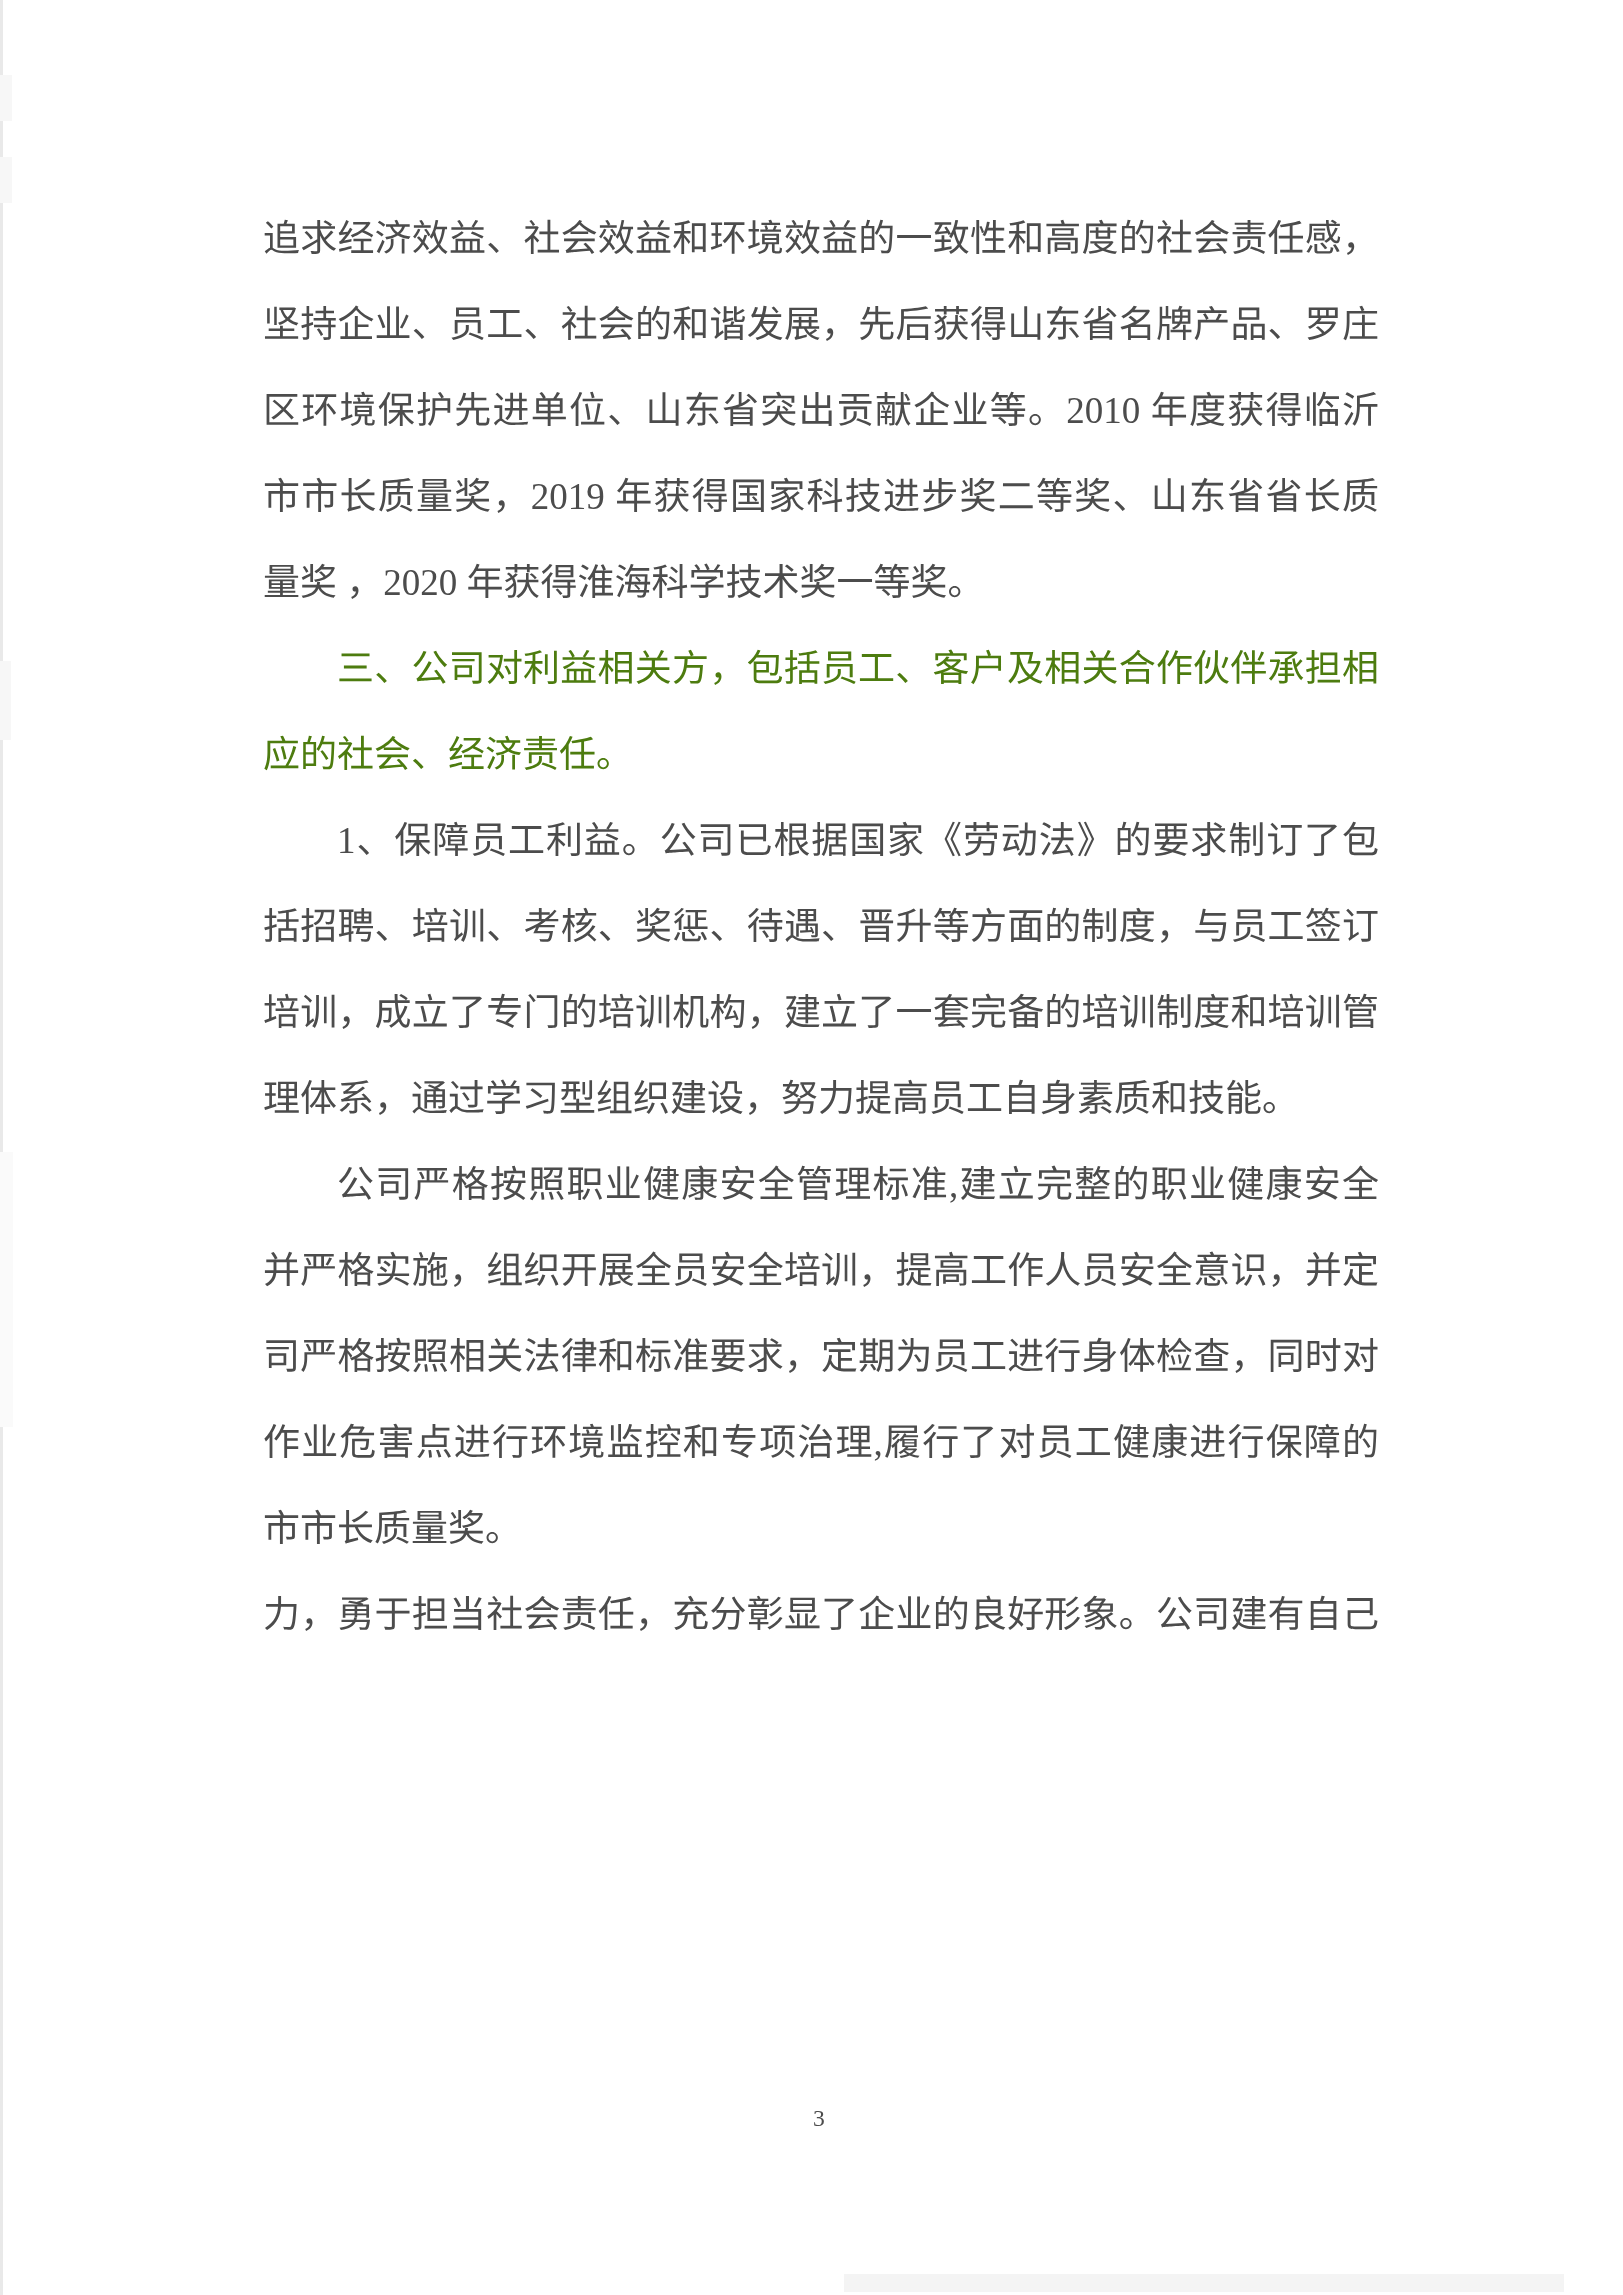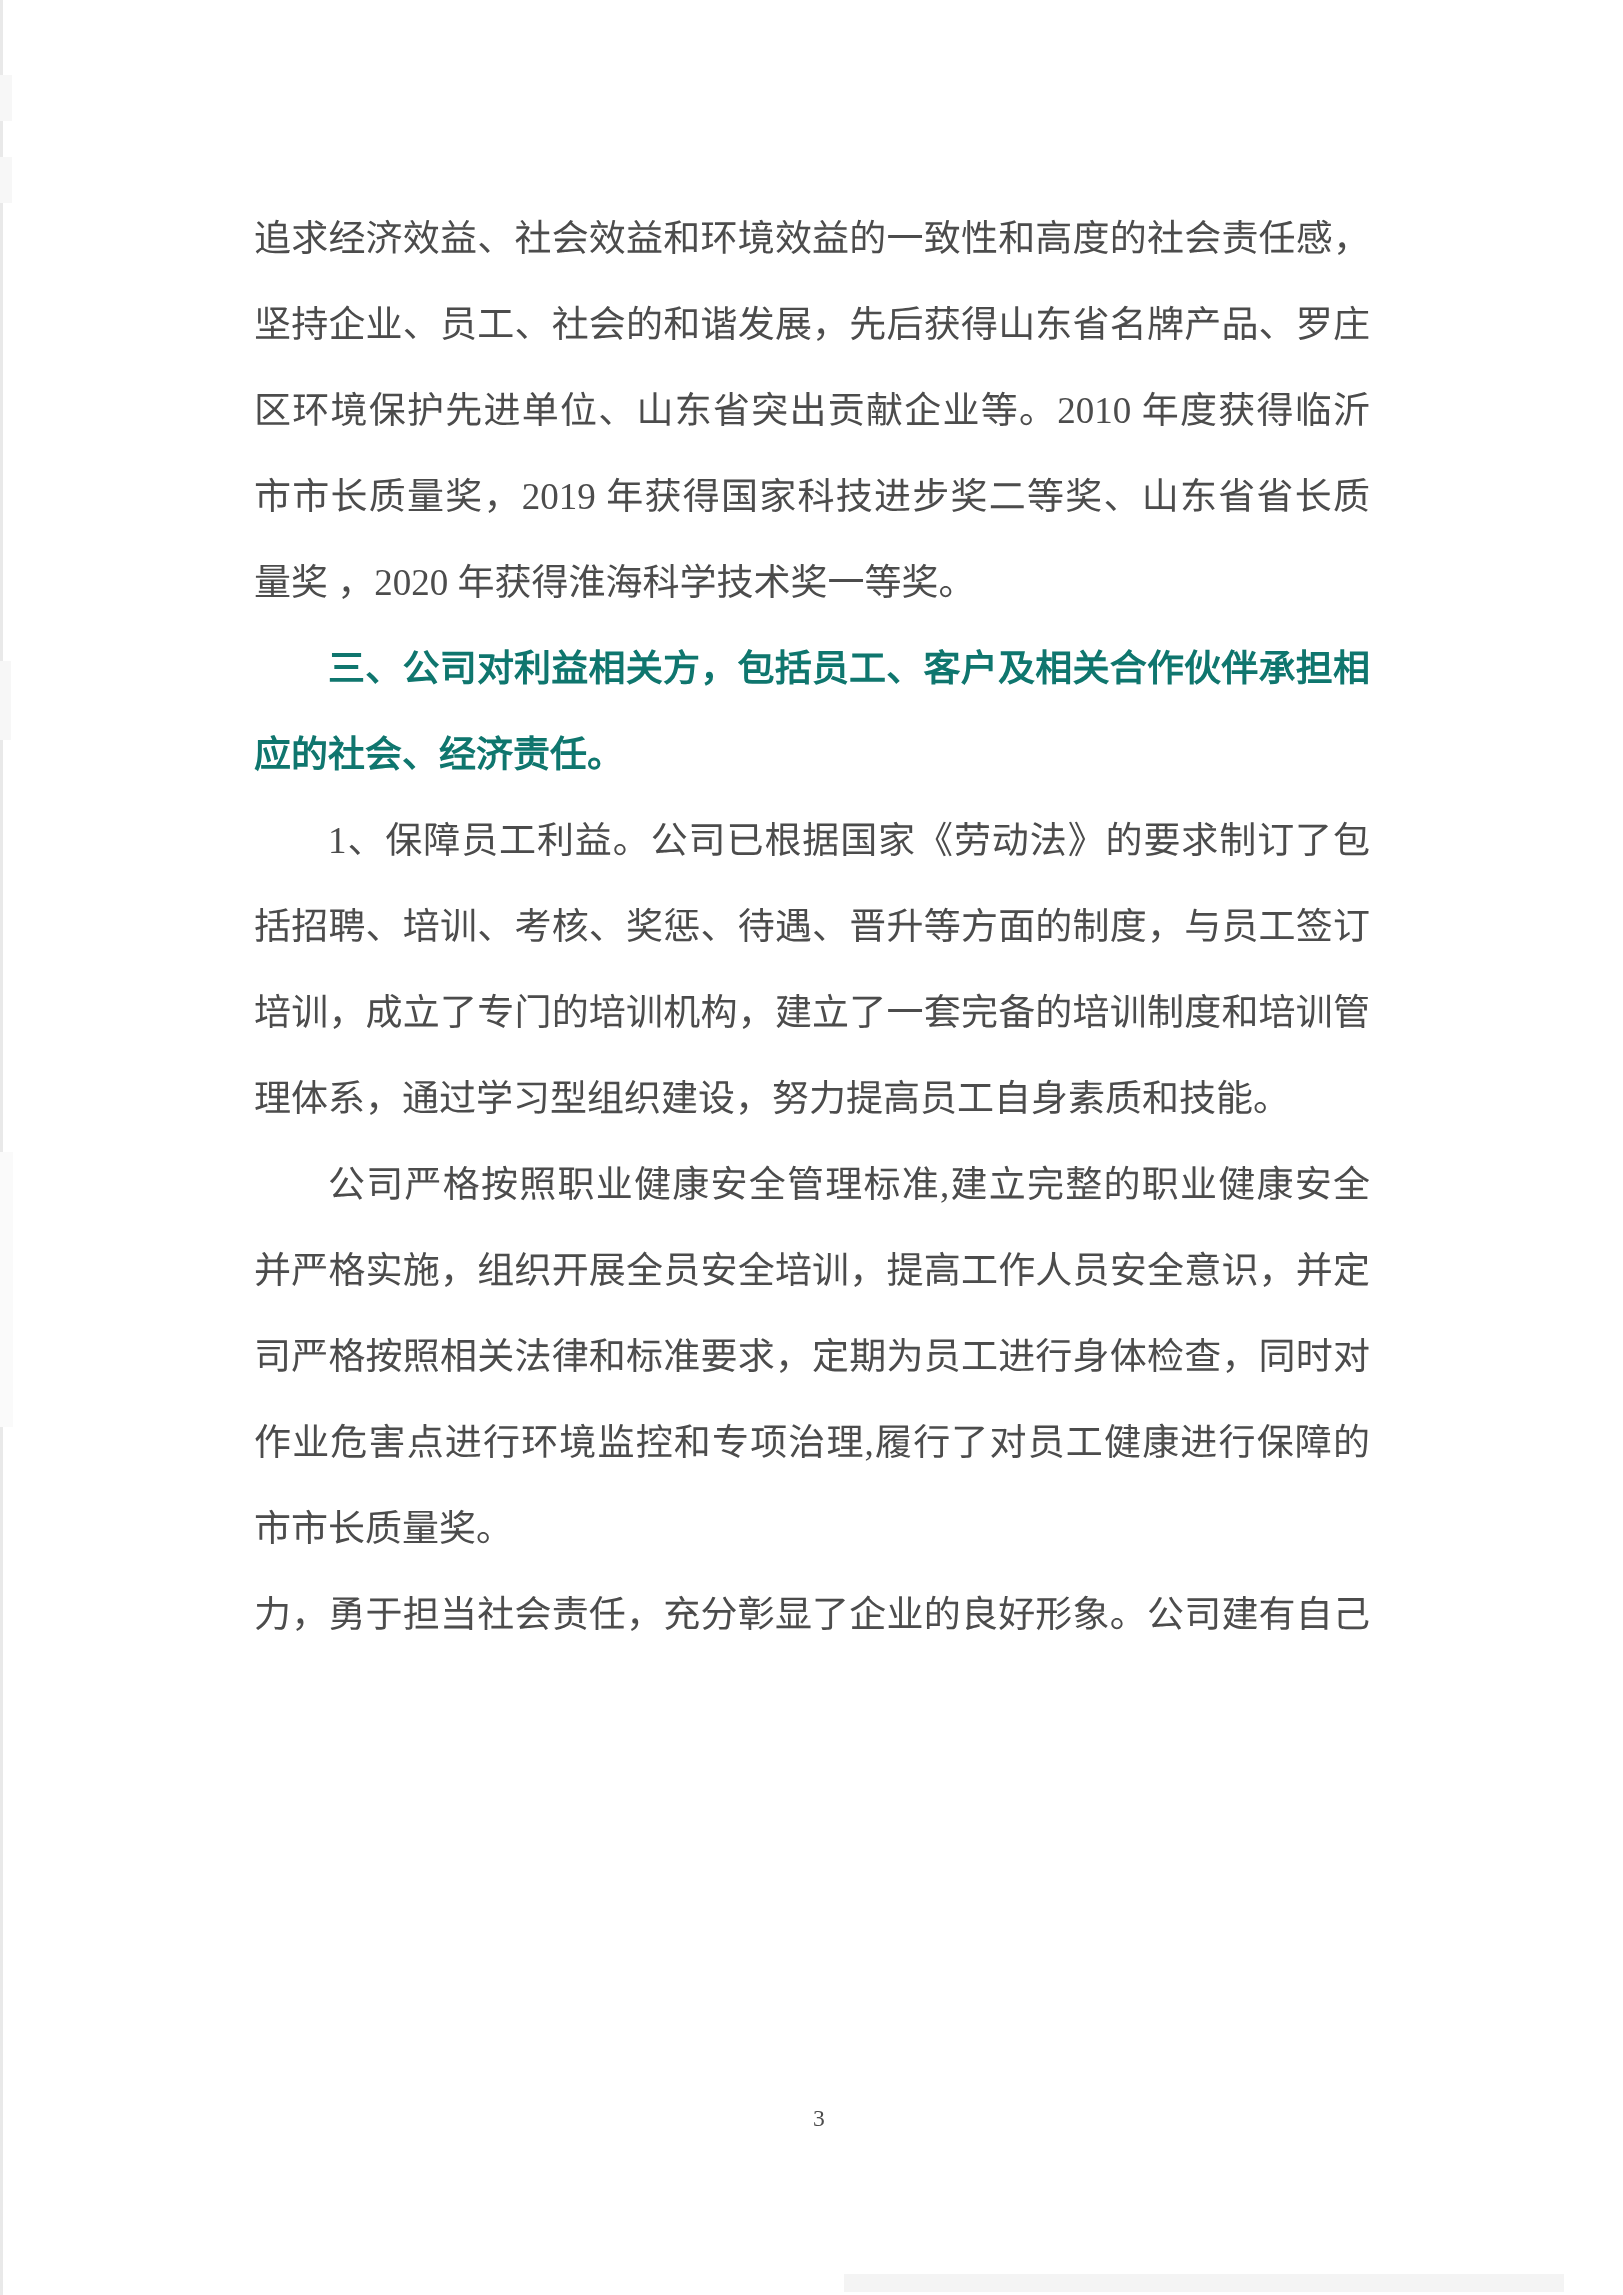--- a/index.html
+++ b/index.html
@@ -32,39 +32,39 @@
   .streak.s4 { left: 0; top: 1152px; width: 13px; height: 275px; background:#fafafa; }
   .bottom-smudge {
     position: absolute;
     left: 844px; top: 2274px;
     width: 720px; height: 18.3px;
     background: #f4f4f4;
   }
   
   .text-col {
     position: absolute;
-    left: 254px;
+    left: 263px;
     top: 196px;
     width: 1116px;
     font-size: 37px;
     line-height: 86px;
     color: #4c4c4c;
     letter-spacing: 0;
   }
   .ln {
     white-space: nowrap;
     text-align: left;
   }
   .ln.j {
     white-space: normal;
     text-align: justify;
     text-align-last: justify;
   }
   .ln.indent { text-indent: 2em; }
-  .ln.bold { font-weight: bold; color: #0f766e; }
+  .ln.bold { font-weight: normal; color: #4d7c0f; }
   
   .page-number {
     position: absolute;
     left: 261px;
     top: 2102px;
     width: 1116px;
     text-align: center;
     font-size: 23.6px;
     line-height: 33px;
     color: #4c4c4c;

